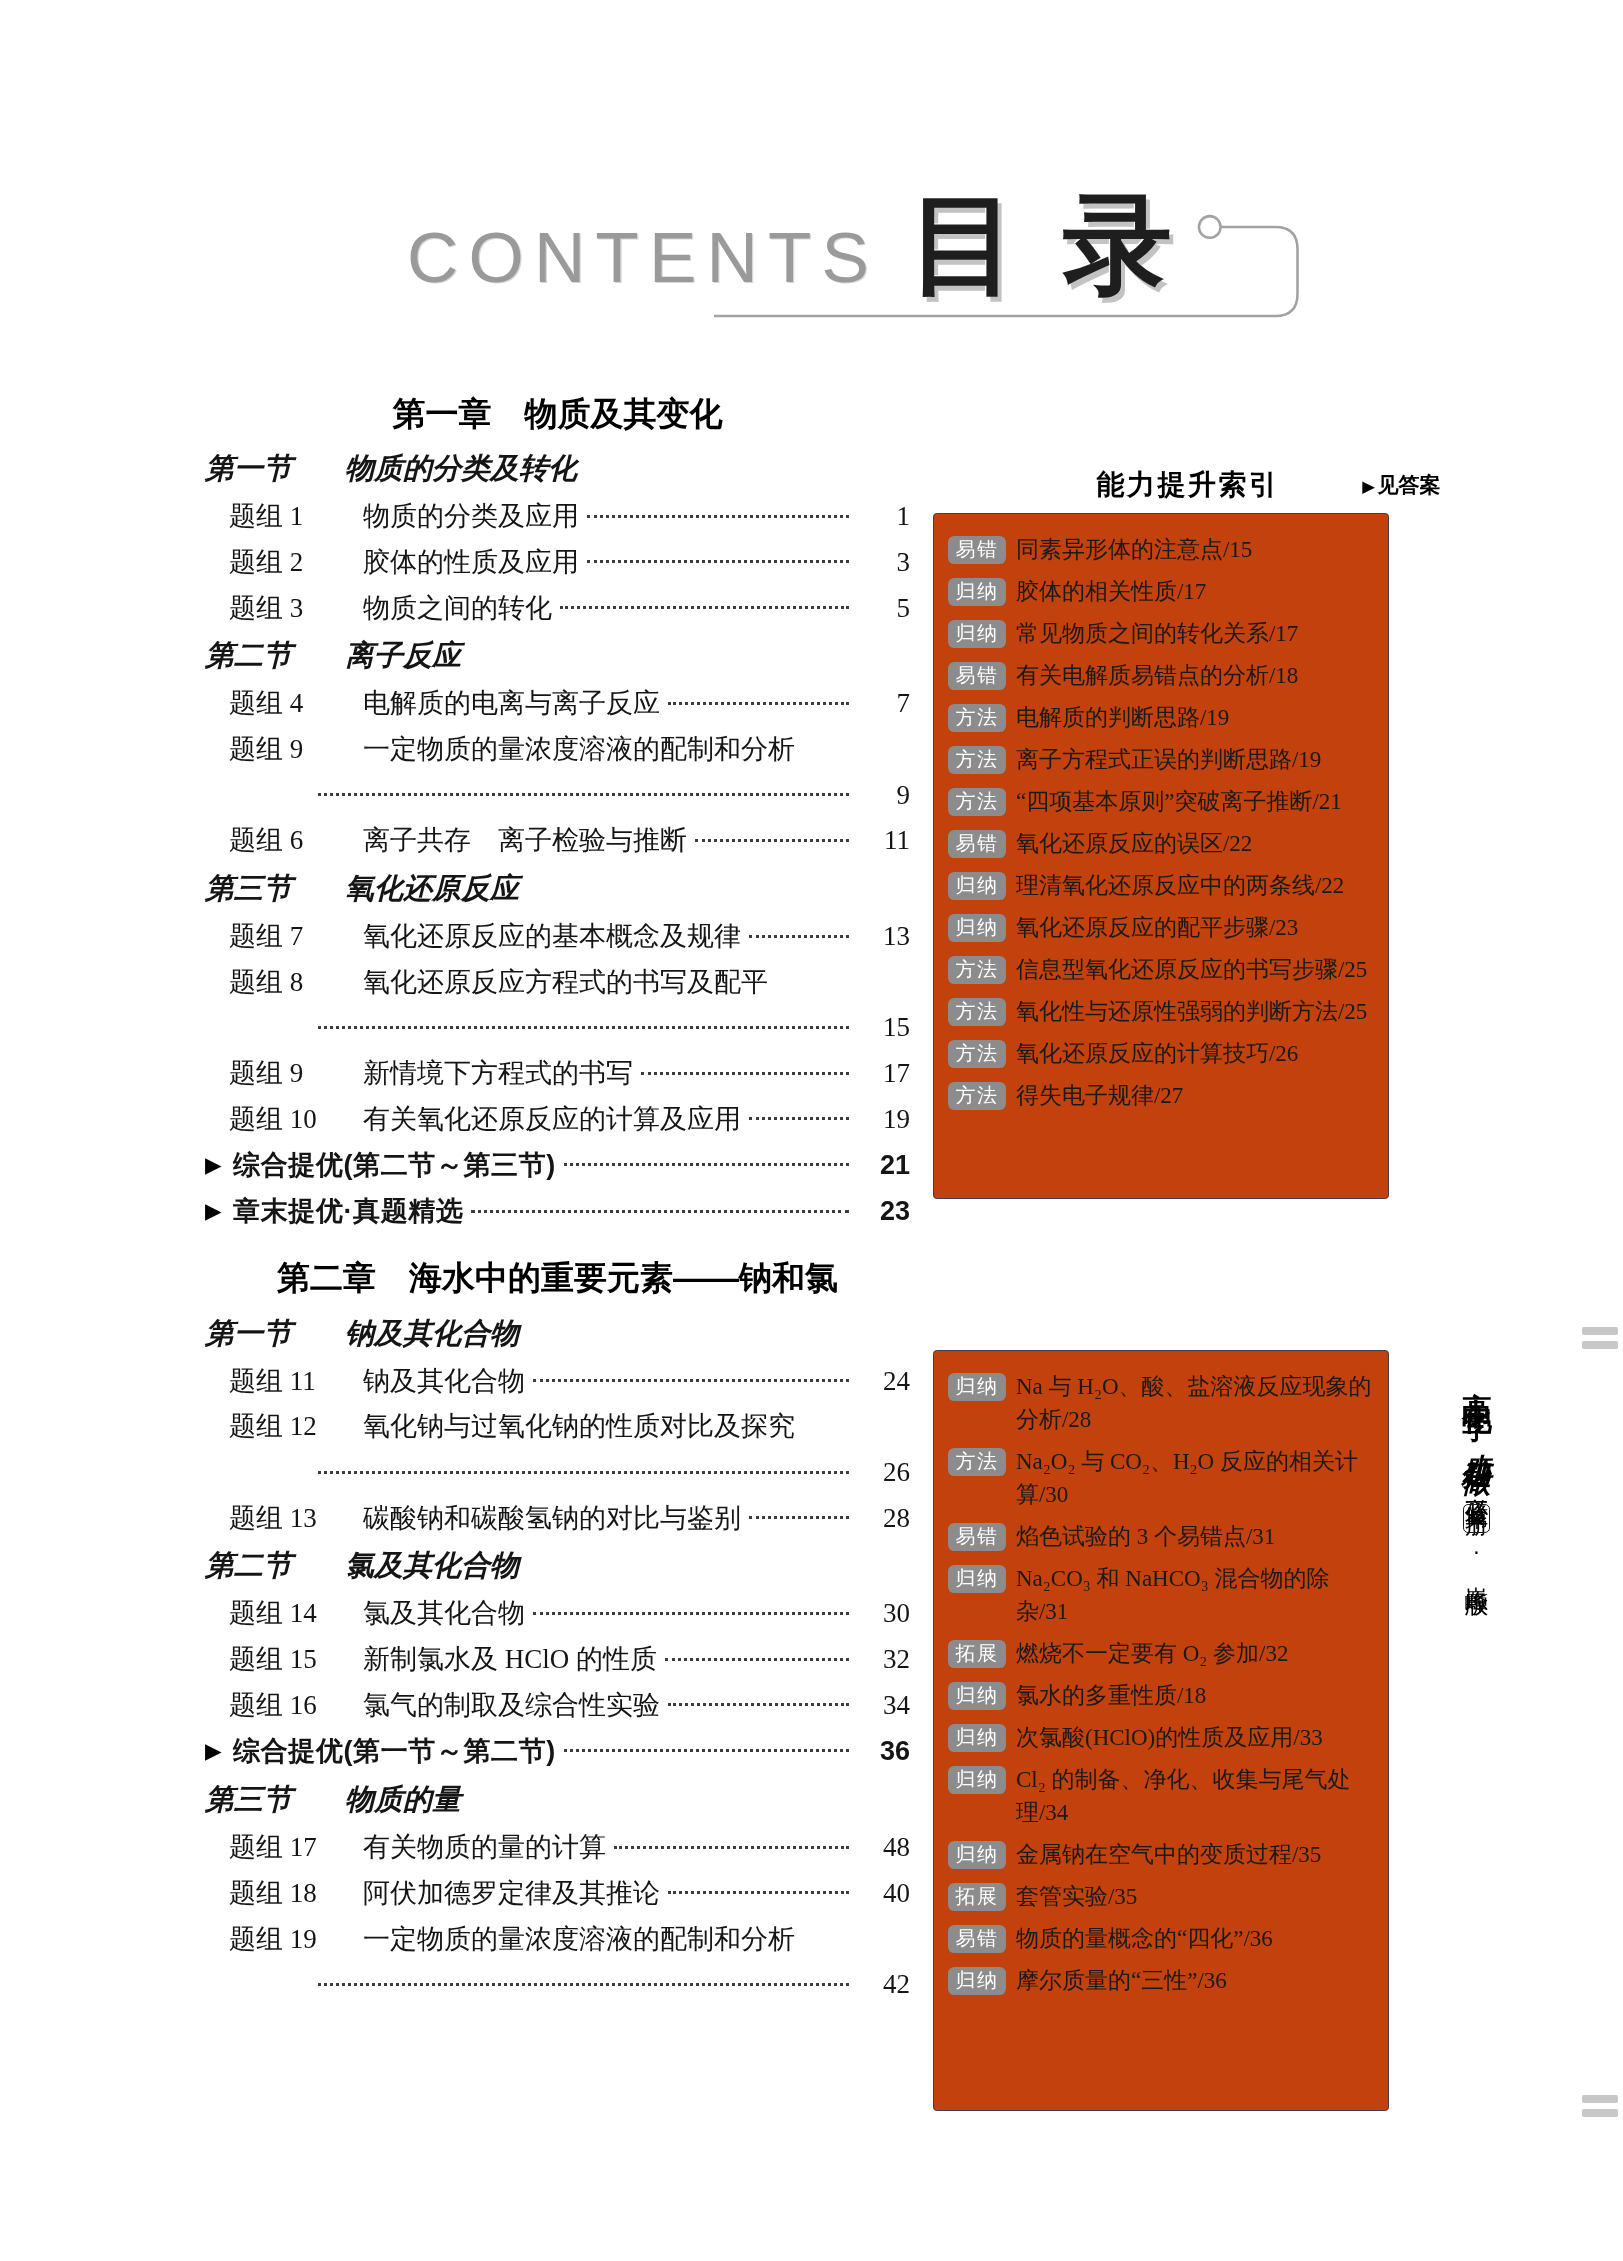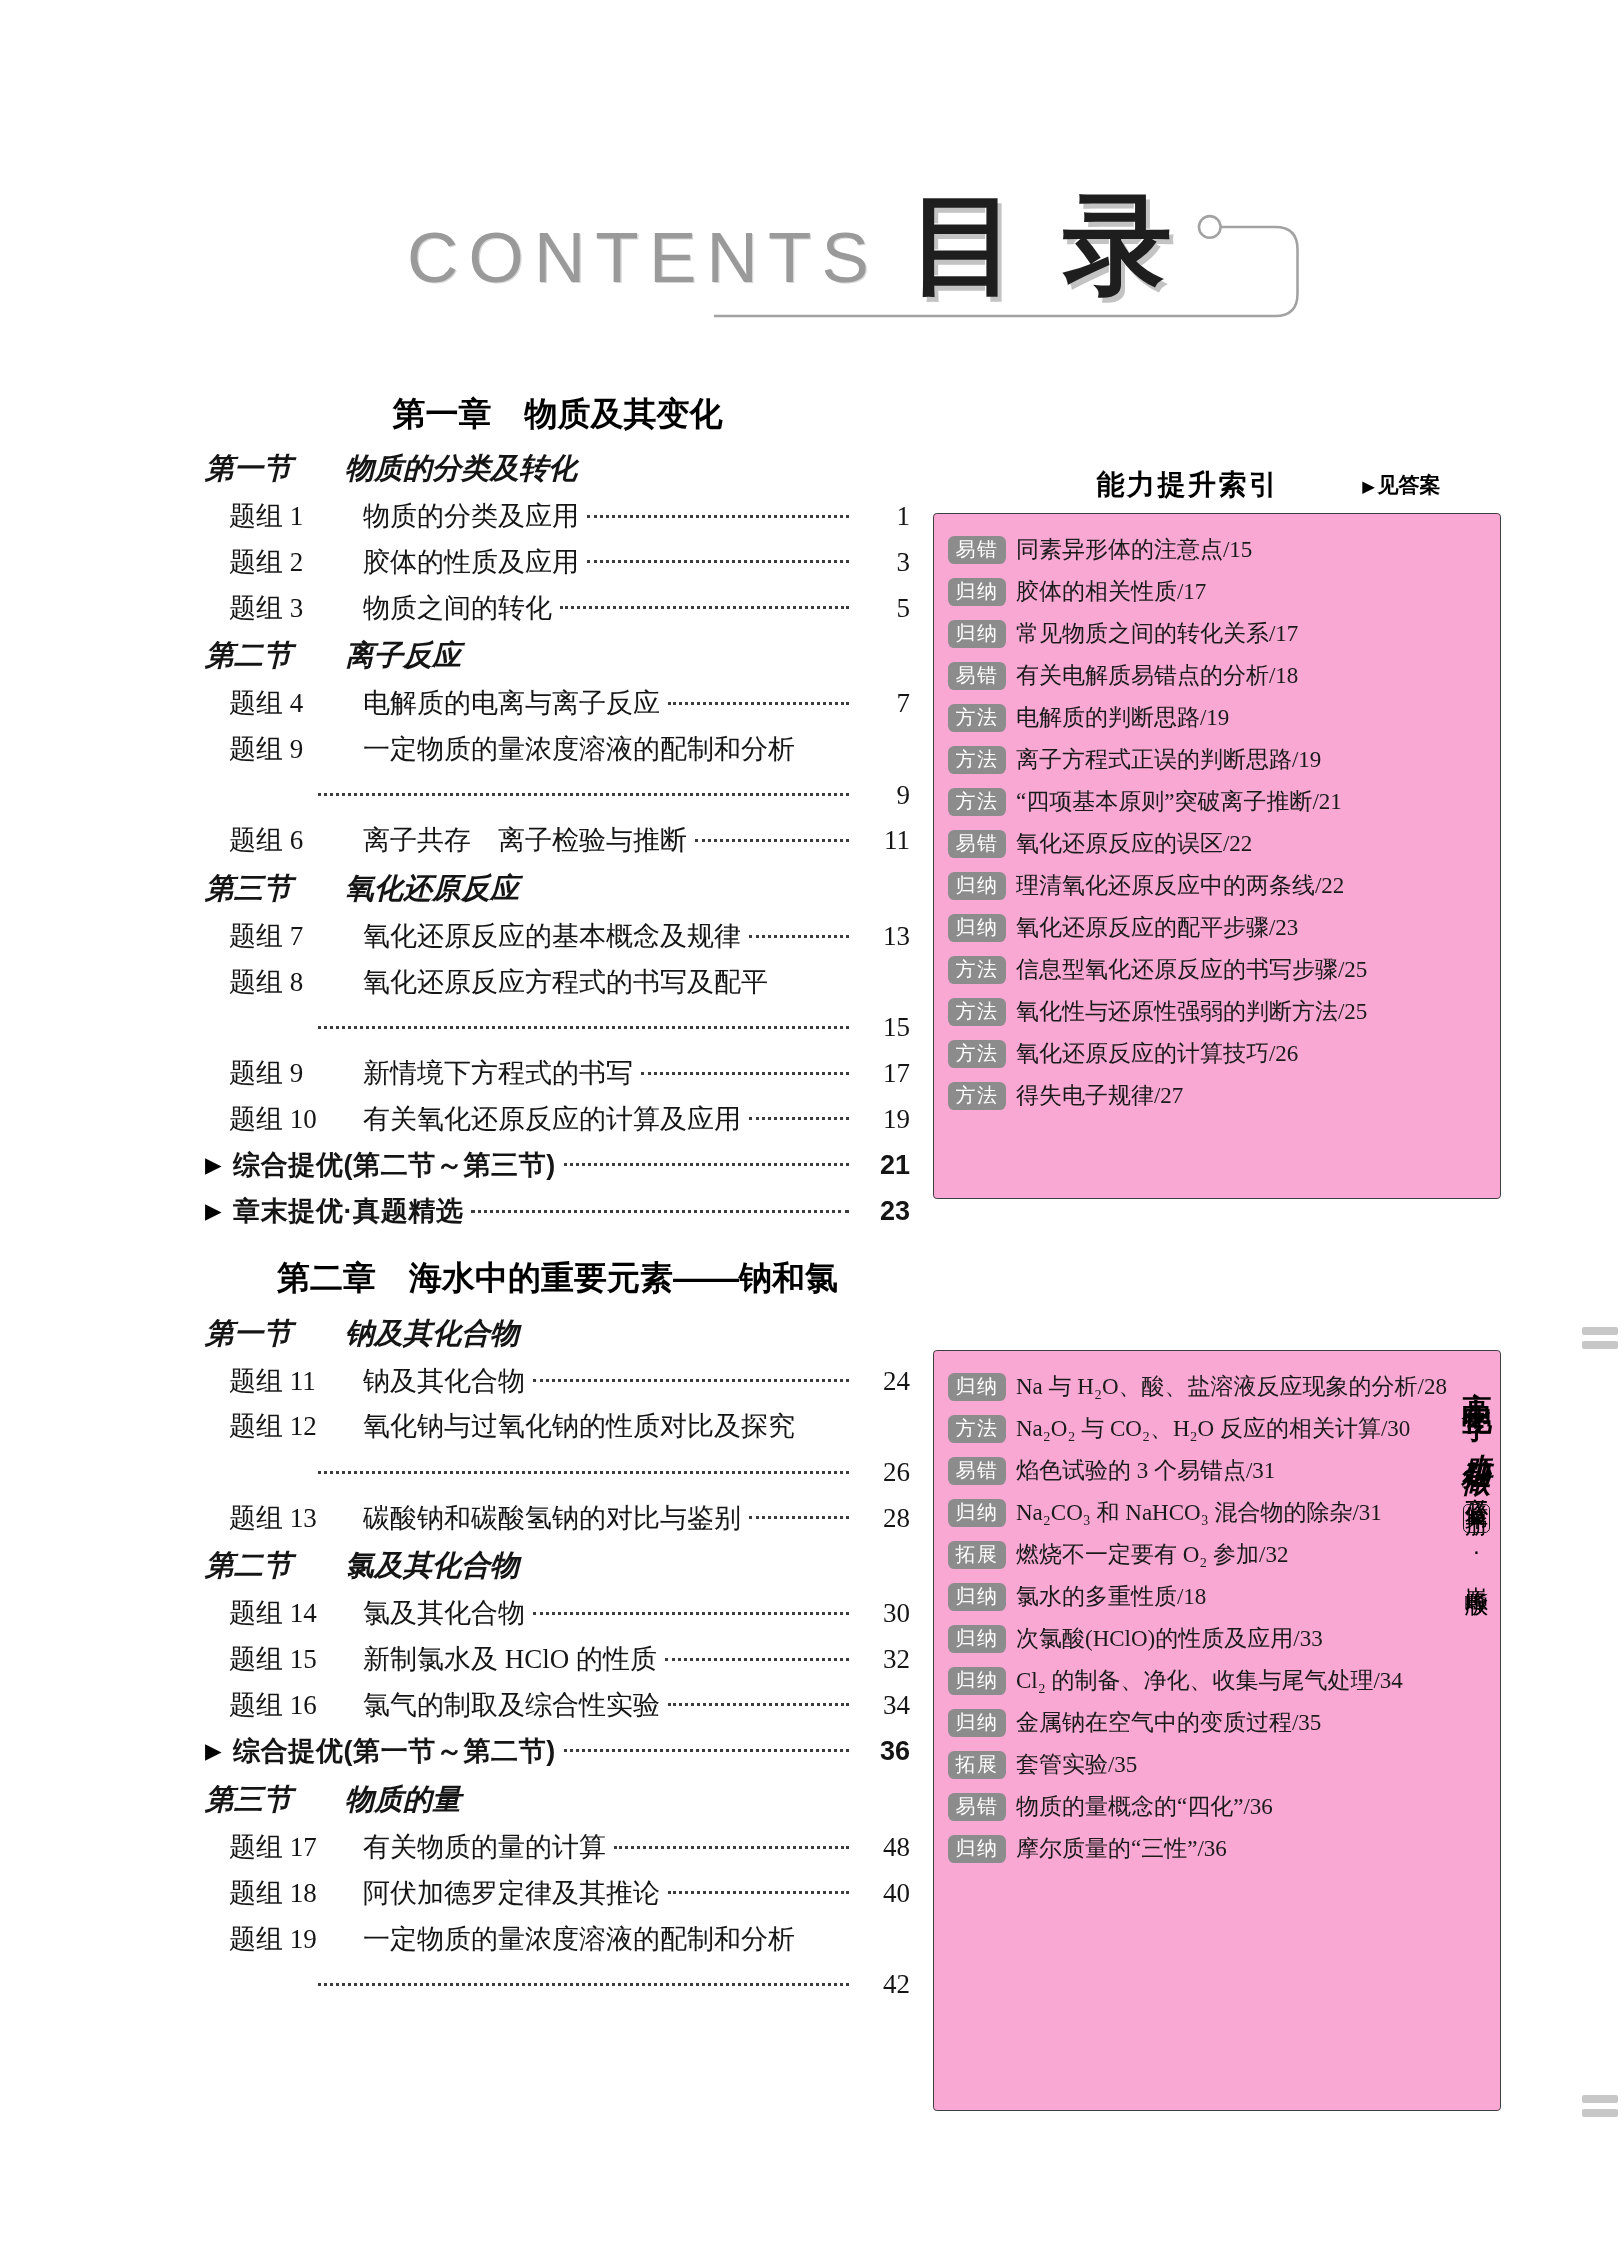--- a/index.html
+++ b/index.html
@@ -59,23 +59,23 @@
     font-family:"Liberation Sans","DejaVu Sans",sans-serif;
     font-size:28px; font-weight:bold; letter-spacing:2.5px; color:#000;
   }
   .see-answers {
     position:absolute; right:2.5px; top:5.1px;
     font-family:"Liberation Sans","DejaVu Sans",sans-serif;
     font-size:21px; font-weight:bold; color:#000;
   }
   .see-answers .tri-sm { font-size:16.5px; margin-right:2.5px; }
   .panel {
-    position:absolute; width:568px;
+    position:absolute; width:456px;
     border:1.9px solid #3f3f3f; border-radius:3.8px;
-    background:#f9a8d4; padding:19px 15.3px 15.3px 14px;
+    background:#c2410c; padding:19px 15.3px 15.3px 14px;
   }
   .panel.p1 { left:933px; top:513px; min-height:686px; }
   .panel.p2 { left:933px; top:1350px; min-height:761px; }
   .idx-row { display:flex; align-items:flex-start; margin-bottom:9px; }
   .badge {
     flex:0 0 auto;
     font-family:"Liberation Sans","DejaVu Sans",sans-serif;
     font-size:20px; line-height:25.5px; color:#fff; background:#8c8c8c;
     border-radius:6.4px; padding:1.3px 7.6px; margin-right:10.2px; margin-top:2.5px;
     letter-spacing:1.3px;

